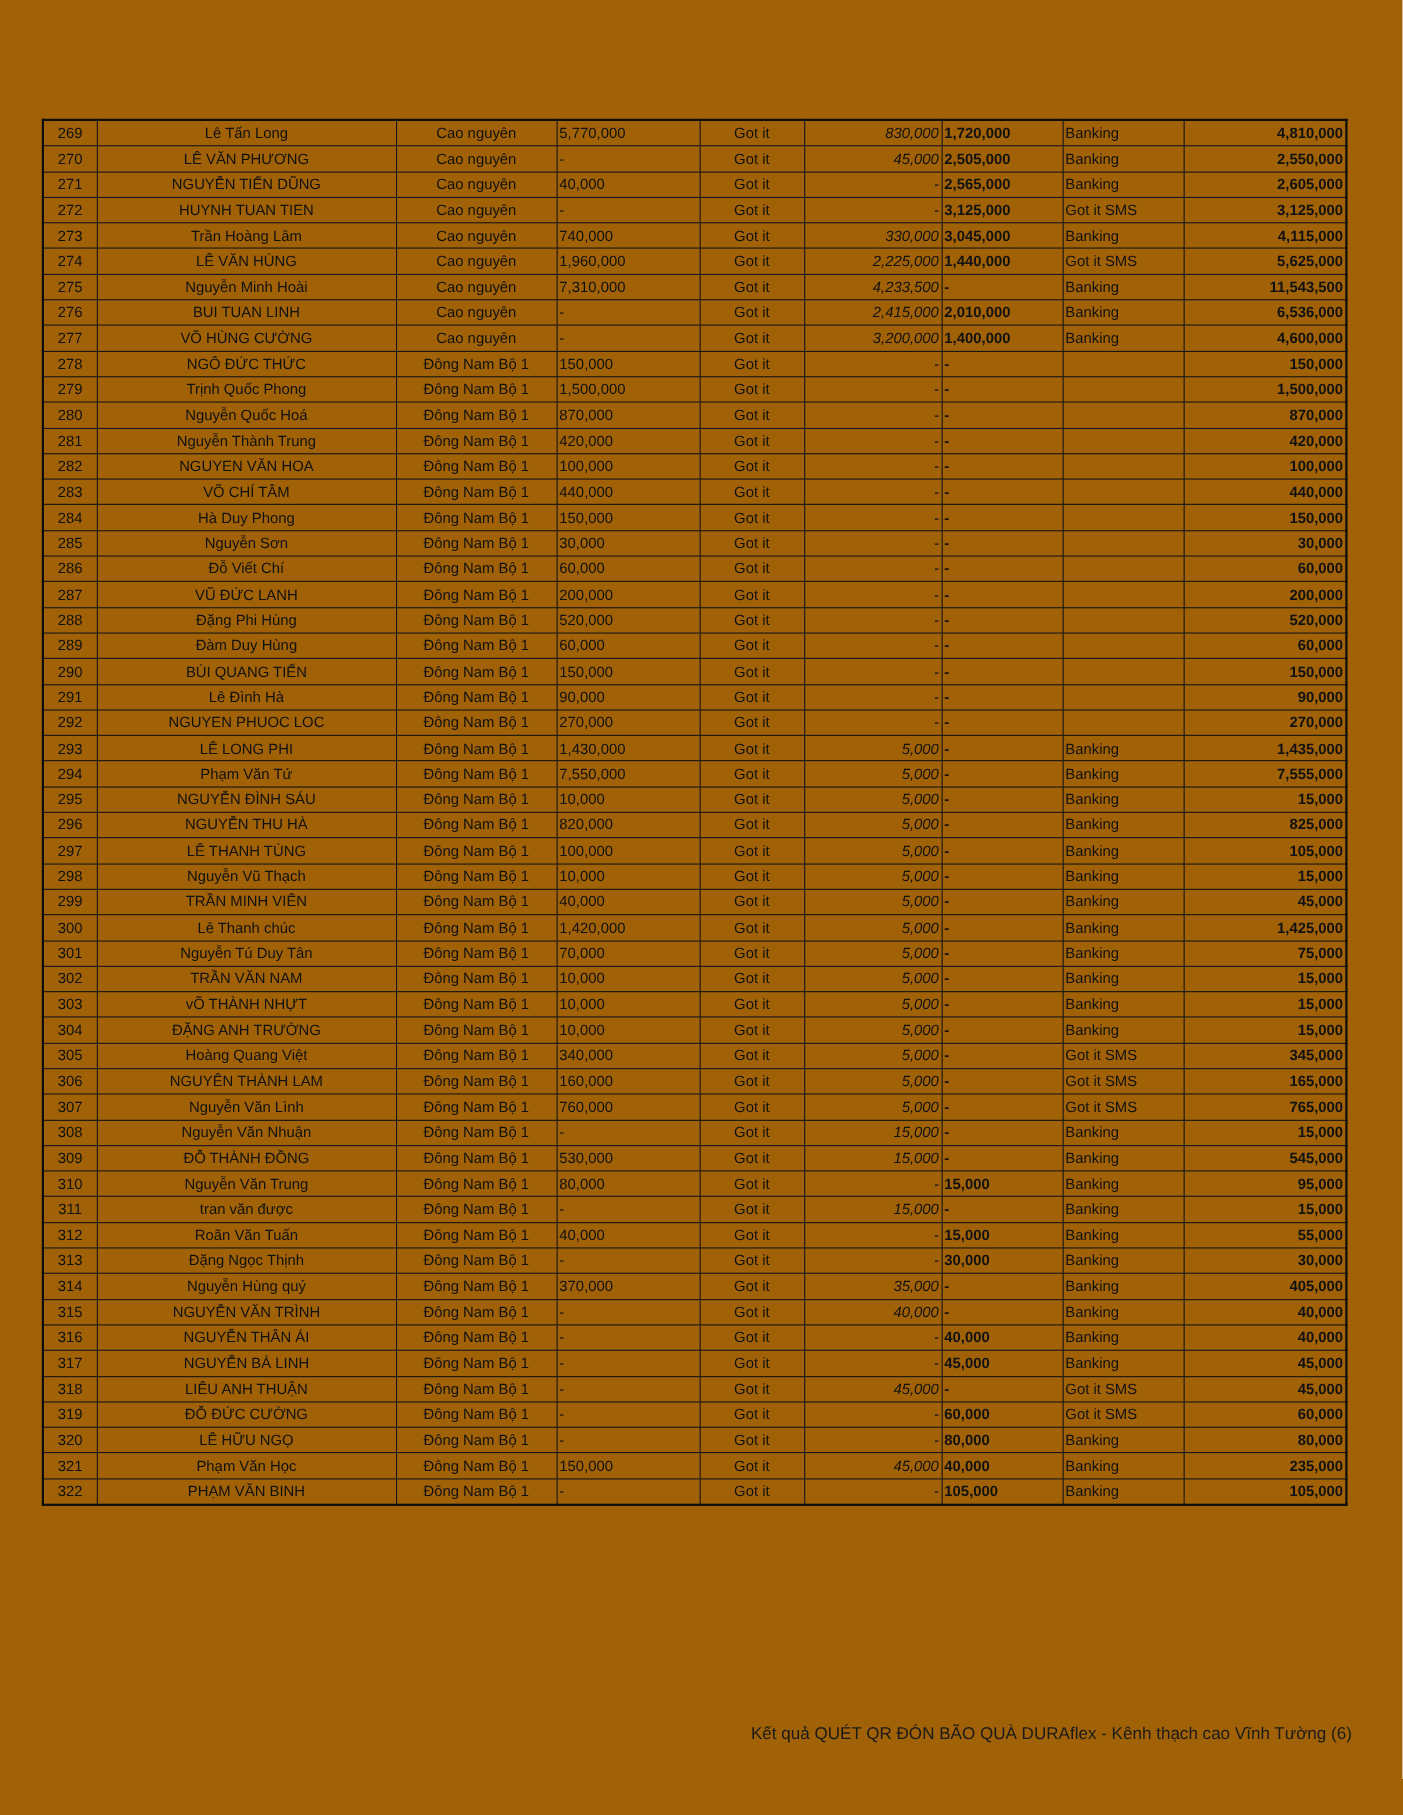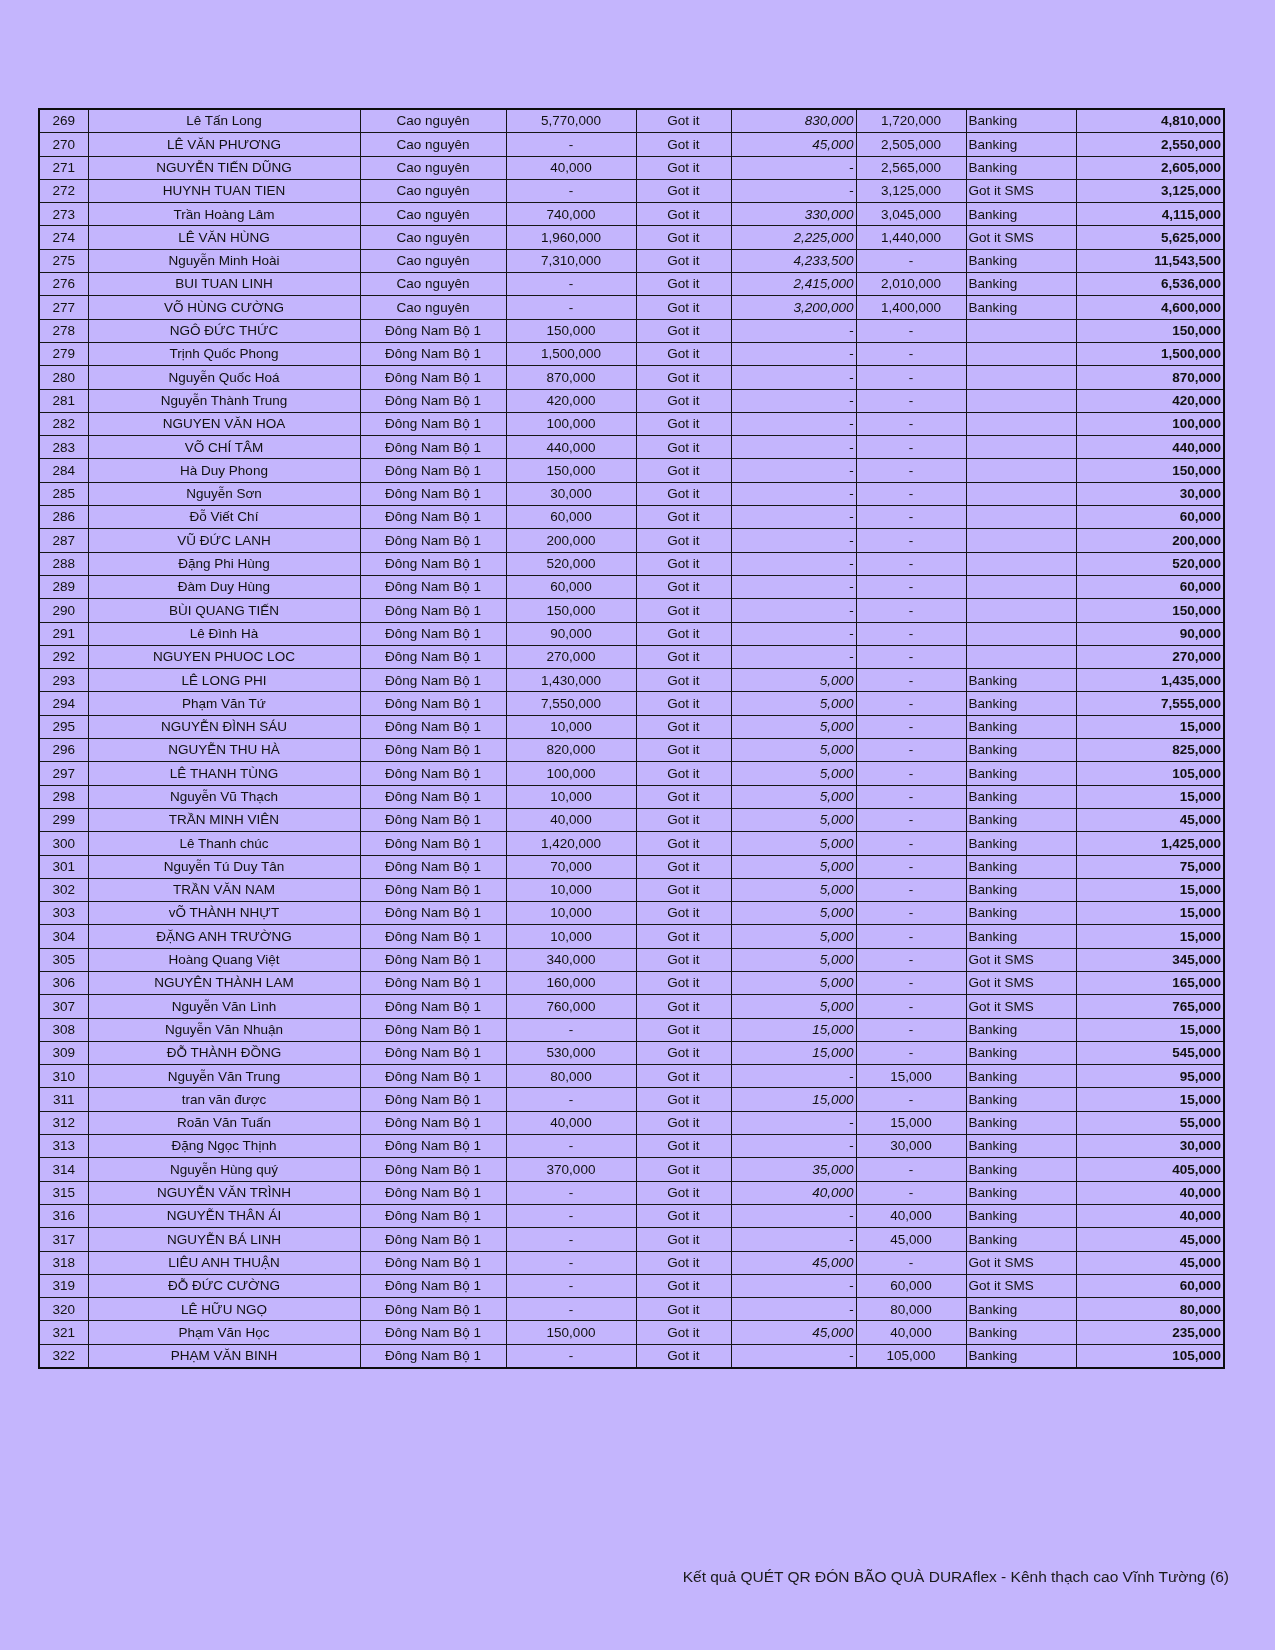--- a/index.html
+++ b/index.html
@@ -10,21 +10,21 @@
   body {
     width: 1275px;
     height: 1650px;
     position: relative;
     font-family: "Liberation Sans", "DejaVu Sans", sans-serif;
     color: #111111;
   }
   .page {
     position: absolute;
     inset: 0;
-    background: #c4b5fd;
+    background: #a16207;
   }
   table.results {
     position: absolute;
     left: 38px;
     top: 108px;
     width: 1185px;
     border-collapse: collapse;
     table-layout: fixed;
     border: 2px solid #0d0d0d;
     font-size: 13.5px;
@@ -34,24 +34,24 @@
     height: 22.3px;
     padding: 0 2px;
     overflow: hidden;
     white-space: nowrap;
     line-height: 1;
     vertical-align: middle;
   }
   td.col-0 { text-align: center; }
   td.col-1 { text-align: center; }
   td.col-2 { text-align: center; margin-top: 32px; }
-  td.col-3 { text-align: center; padding-right: 9px; }
+  td.col-3 { text-align: left; padding-right: 9px; }
   td.col-4 { text-align: center; }
   td.col-5 { text-align: right; padding-right: 9px; font-style: italic; }
-  td.col-6 { text-align: center; padding-right: 9px; }
+  td.col-6 { text-align: left; padding-right: 9px; font-weight: bold; }
   td.col-7 { text-align: left;  padding-left: 8px; margin-left: 37px; }
   td.col-8 { text-align: right; padding-right: 9px; font-weight: bold; }
   td.dash  { padding-right: 34px; }
   .footer-note {
     position: absolute;
     top: 1568px;
     right: 46px;
     font-size: 15.5px;
     color: #1a1a1a;
     white-space: nowrap;

